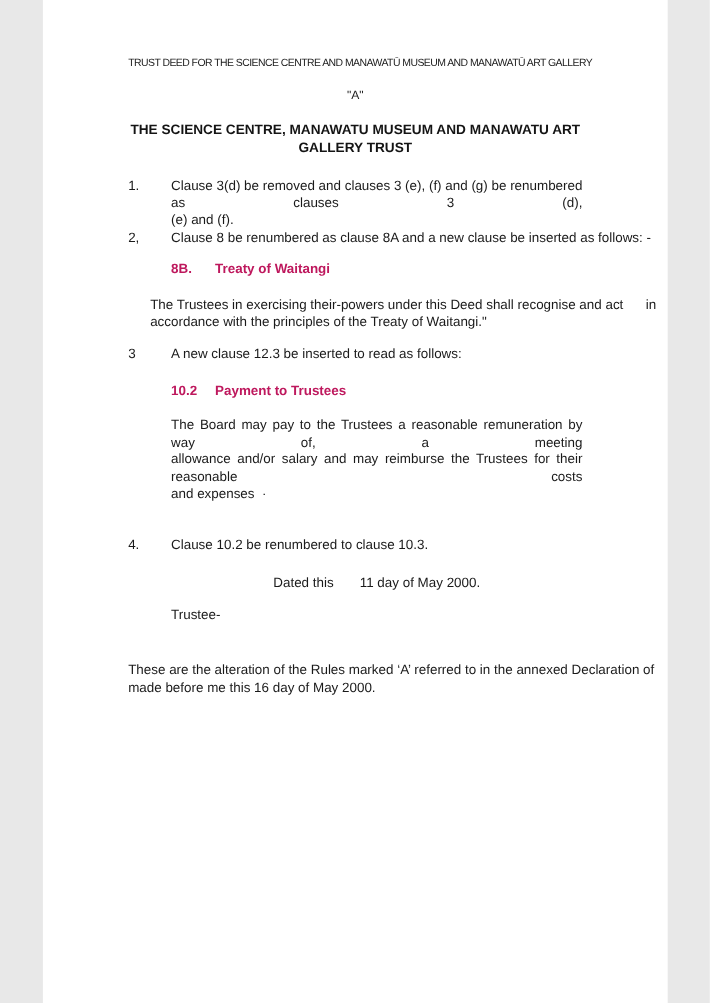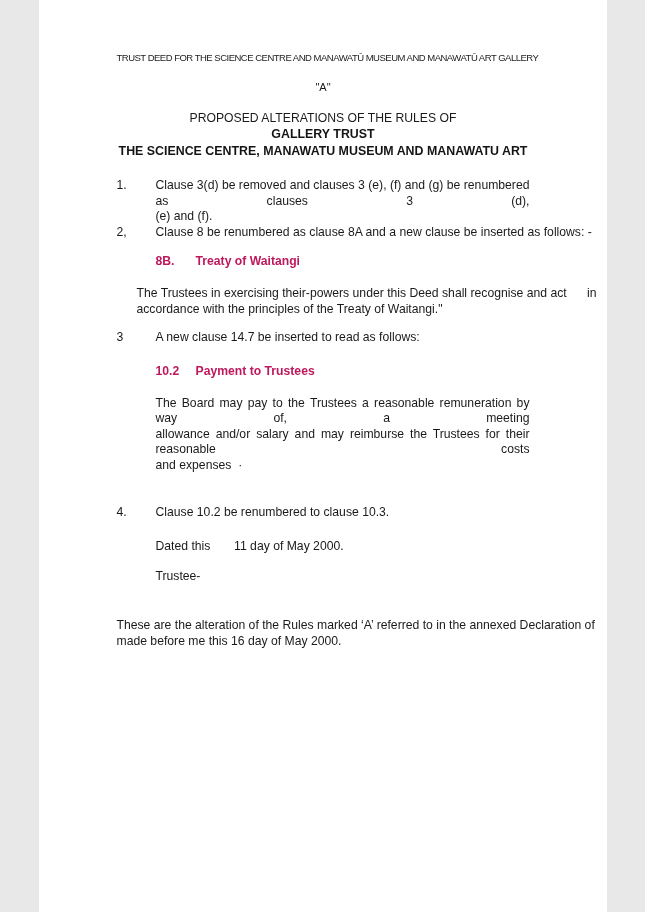--- a/index.html
+++ b/index.html
@@ -59,37 +59,36 @@
 
   .subheading { display: flex; font-weight: bold; color: #be185d; }
   .sublabel { width: 40px; flex: 0 0 40px; }
 
   .mt-8b       { margin-top: 13px; }
   .mt-8b-body  { margin-top: 17px; margin-left: 20px; }
   .mt-item3    { margin-top: 13px; }
   .mt-102      { margin-top: 18px; }
   .mt-102-body { margin-top: 16px; }
   .mt-item4    { margin-top: 31px; }
-  .mt-dated    { margin-top: 19px; }
+  .mt-dated    { margin-top: 19px; text-align: center; }
   .mt-trustee  { margin-top: 14px; }
   .mt-closing  { margin-top: 34px; }
 </style>
 </head>
 <body>
 
 <div class="page">
 
   <div class="doc-header">TRUST DEED FOR THE SCIENCE CENTRE AND MANAWATŪ MUSEUM AND MANAWATŪ ART GALLERY</div>
 
   <div class="exhibit">"A"</div>
 
   <div class="title">
-    <div class="t1">PROPOSED ALTERATIONS OF THE RULES OF</div>
+    <div class="t2">THE SCIENCE CENTRE, MANAWATU MUSEUM AND MANAWATU ART</div>
     <div class="t2">GALLERY TRUST</div>
-    <div class="t2">THE SCIENCE CENTRE, MANAWATU MUSEUM AND MANAWATU ART</div>
   </div>
 
   <div class="items">
     <div class="row">
       <div class="num">1.</div>
       <div class="txt">
         <div class="line jl">Clause 3(d) be removed and clauses 3 (e), (f) and (g) be renumbered as clauses 3 (d),</div>
         <div class="line">(e) and (f).</div>
       </div>
     </div>
@@ -107,21 +106,21 @@
   </div>
 
   <div class="indent mt-8b-body">
     <div class="line">The Trustees in exercising their-powers under this Deed shall recognise and act      in</div>
     <div class="line">accordance with the principles of the Treaty of Waitangi."</div>
   </div>
 
   <div class="row mt-item3">
     <div class="num">3</div>
     <div class="txt">
-      <div class="line">A new clause 14.7 be inserted to read as follows:</div>
+      <div class="line">A new clause 12.3 be inserted to read as follows:</div>
     </div>
   </div>
 
   <div class="indent subheading mt-102">
     <div class="sublabel">10.2</div>
     <div>Payment to Trustees</div>
   </div>
 
   <div class="indent mt-102-body">
     <div class="line jl">The Board may pay to the Trustees a reasonable remuneration by way of, a meeting</div>

